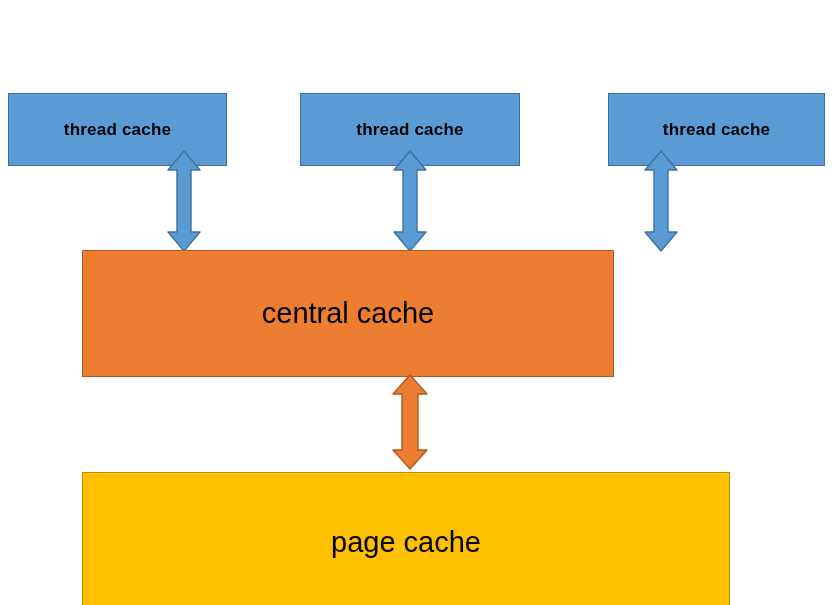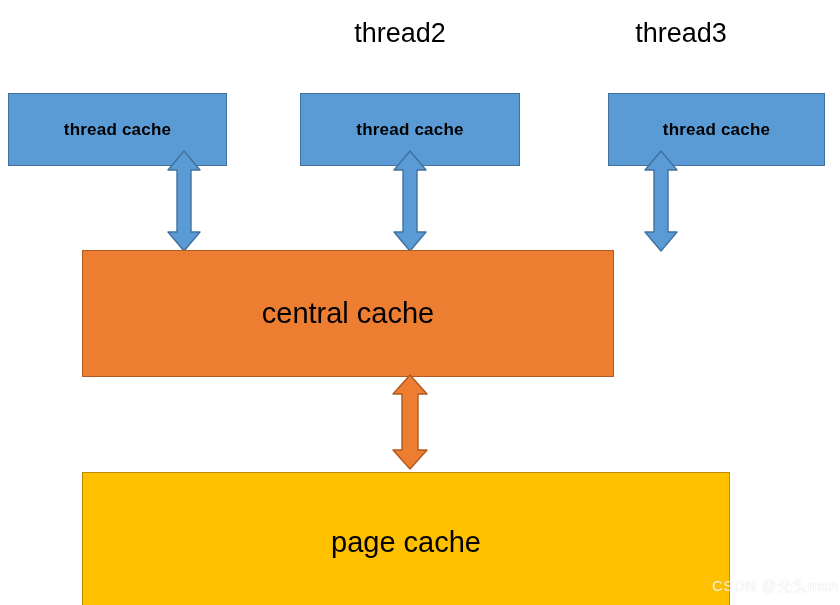--- a/index.html
+++ b/index.html
@@ -78,22 +78,20 @@
     white-space: nowrap;
     letter-spacing: 0.5px;
     text-shadow: 0 0 1px rgba(140,140,140,0.55);
   }
 </style>
 </head>
 <body>
 
 <div id="stage">
 
-  <div class="thread-label" style="left:278px; top:20px; width:244px;">thread2</div>
-  <div class="thread-label" style="left:559px; top:20px; width:244px;">thread3</div>
 
   <div class="box box-thread" style="left:8px; top:93px; width:219px; height:73px;">thread cache</div>
   <div class="box box-thread" style="left:300px; top:93px; width:220px; height:73px;">thread cache</div>
   <div class="box box-thread" style="left:608px; top:93px; width:217px; height:73px;">thread cache</div>
 
   <div class="arrow" style="left:166px; top:150px; width:36px; height:102px;">
     <svg viewBox="0 0 36 102" preserveAspectRatio="none">
       <polygon points="18,1 34,20 25,20 25,82 34,82 18,101 2,82 11,82 11,20 2,20" fill="#5B9BD5" stroke="#41719C" stroke-width="1.4" stroke-linejoin="round"></polygon>
     </svg>
   </div>
@@ -111,15 +109,14 @@
   <div class="box box-central" style="left:82px; top:250px; width:532px; height:127px;">central cache</div>
 
   <div class="arrow" style="left:391px; top:374px; width:38px; height:96px;">
     <svg viewBox="0 0 38 96" preserveAspectRatio="none">
       <polygon points="19,1 36,20 27,20 27,76 36,76 19,95 2,76 11,76 11,20 2,20" fill="#ED7D31" stroke="#AE5A21" stroke-width="1.4" stroke-linejoin="round"></polygon>
     </svg>
   </div>
 
   <div class="box box-page" style="left:82px; top:472px; width:648px; height:140px;">page cache</div>
 
-  <div class="watermark" style="left:712px; top:577px;">CSDN @光头man</div>
 
 </div>
 
 </body></html>

